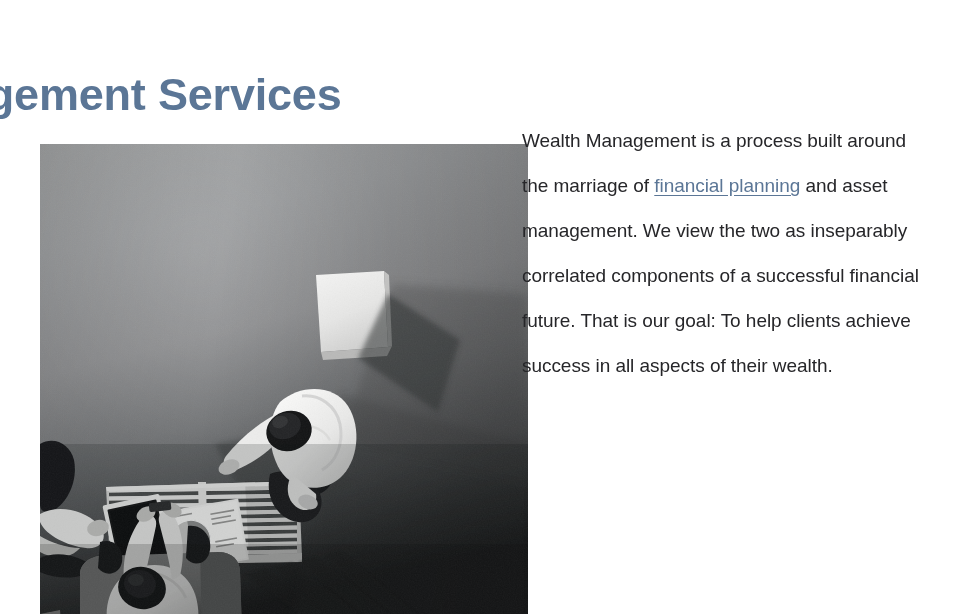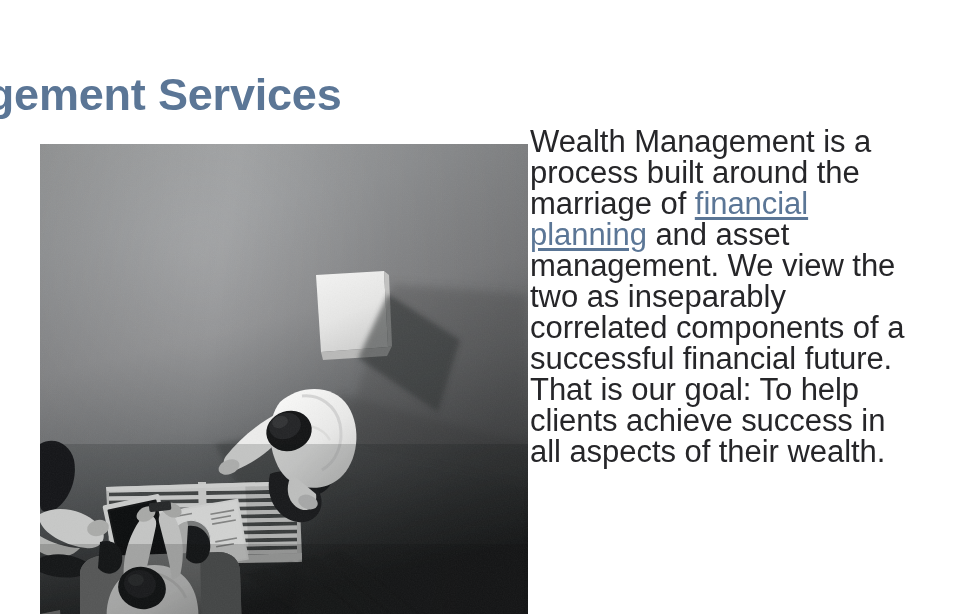--- a/index.html
+++ b/index.html
@@ -42,23 +42,23 @@
   .photo-figure svg { display: block; }
 
   
   .text-column {
     position: absolute;
     left: 522px;
     top: 118px;
     width: 400px;
   }
   .body-paragraph {
-    margin: 8px;
-    font-size: 31px;
-    line-height: 31px;
+    margin: 0;
+    font-size: 19px;
+    line-height: 45px;
     color: #262629;
     font-weight: 400;
     letter-spacing: -0.05px;
   }
   .inline-link {
     color: #5b7696;
     text-decoration: underline;
     text-underline-offset: 3px;
     cursor: pointer;
   }

